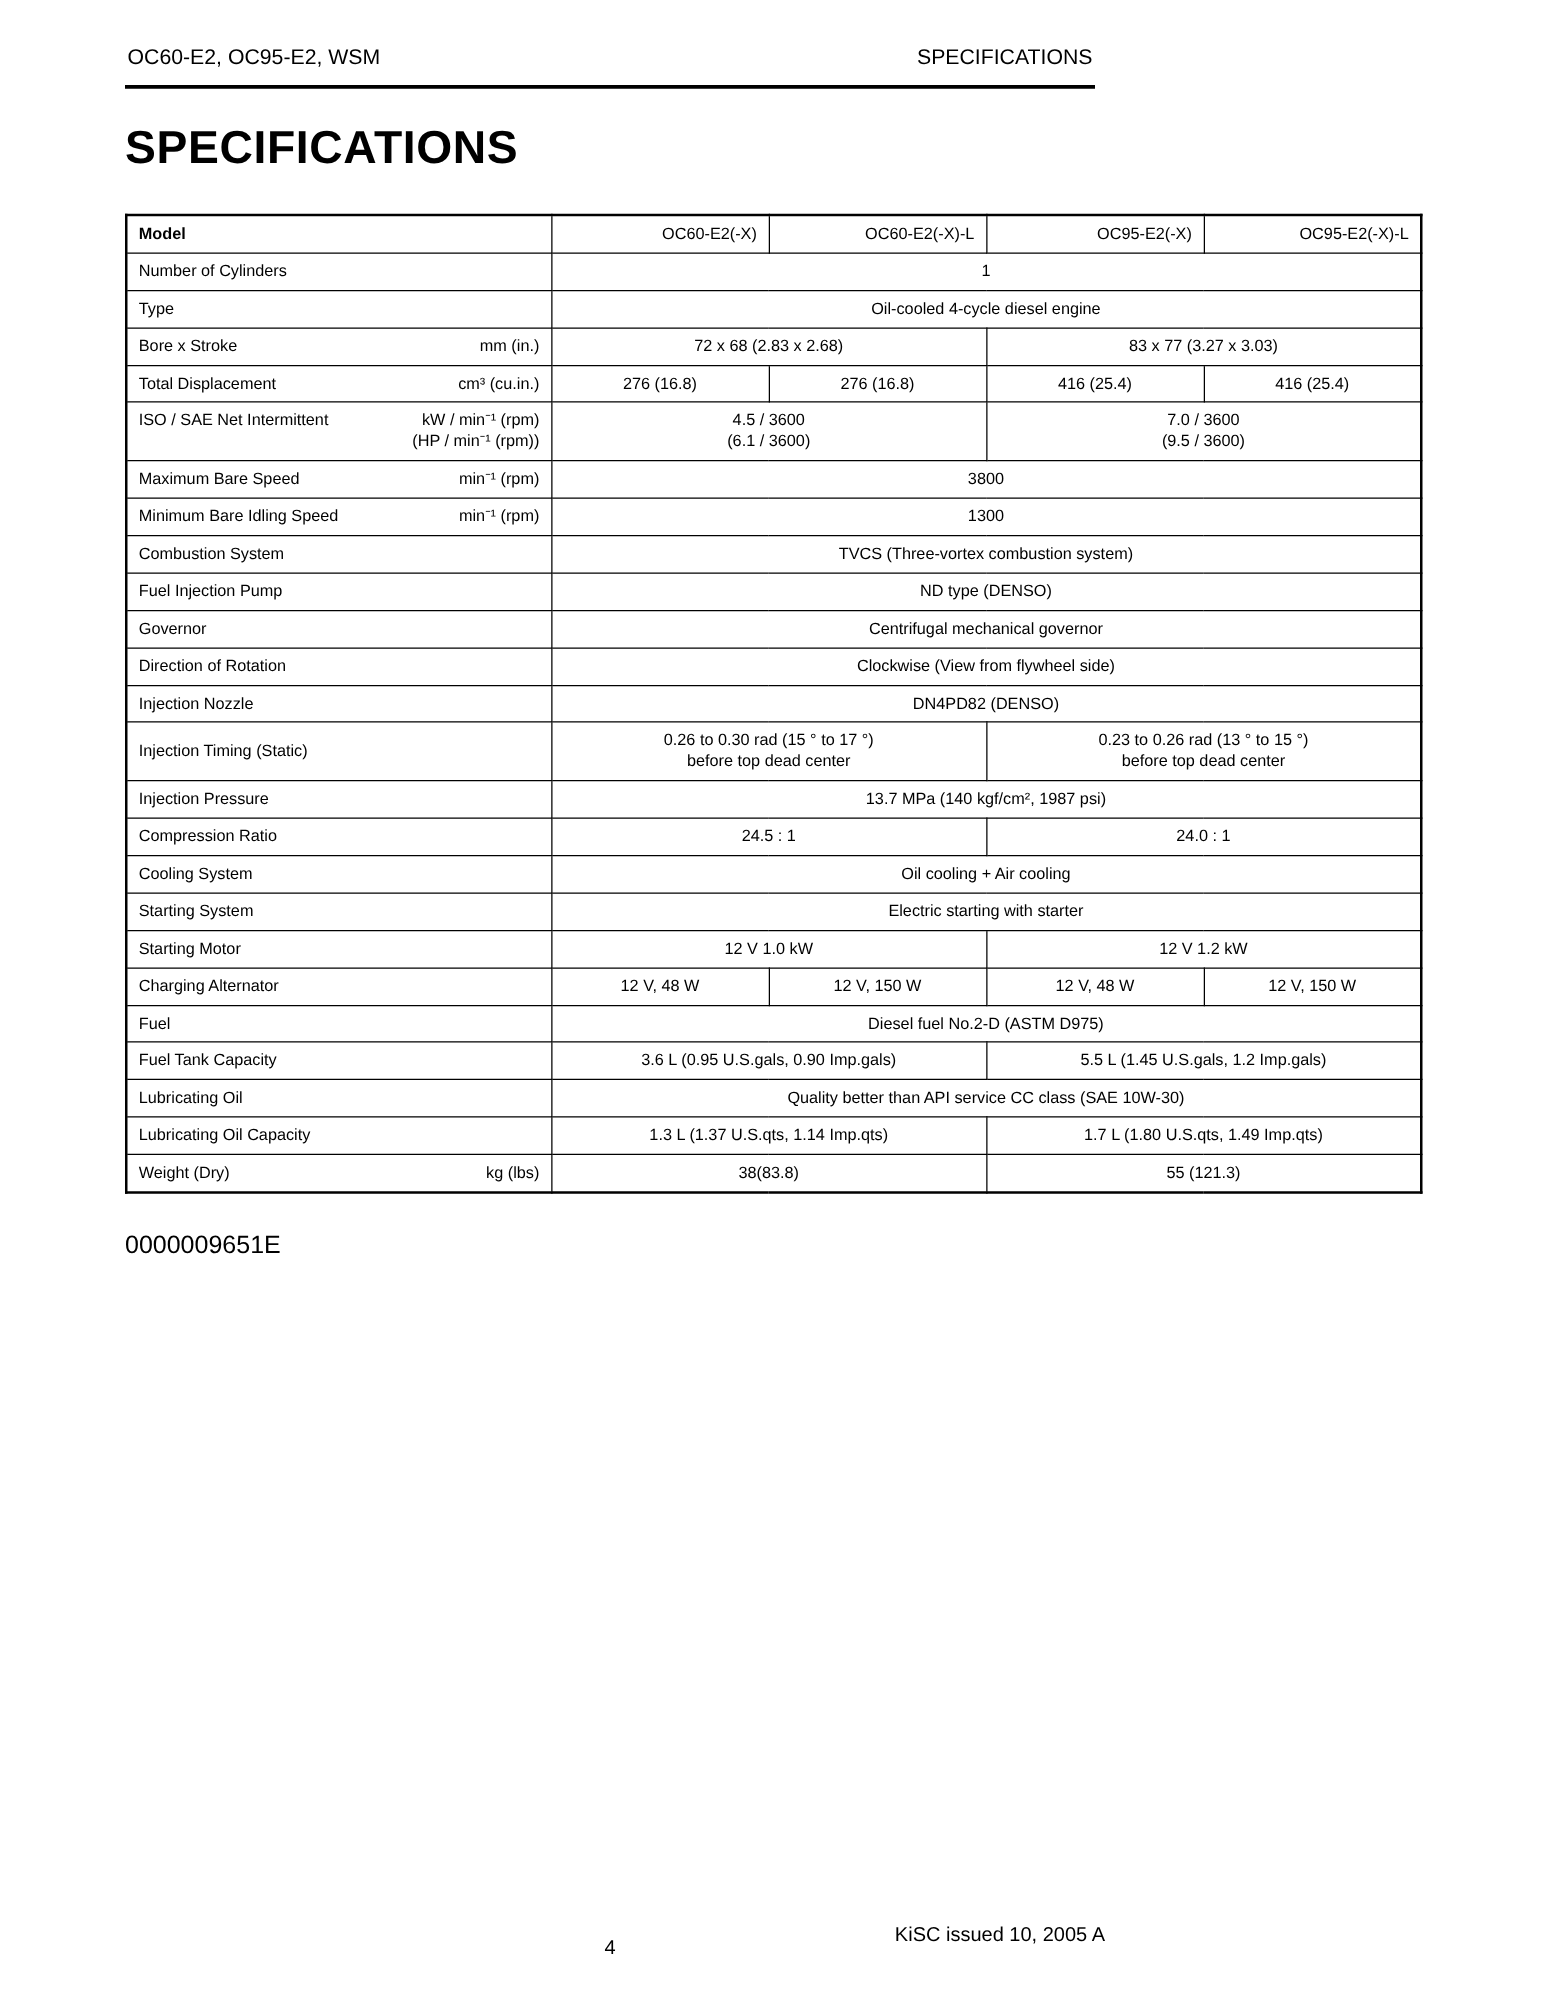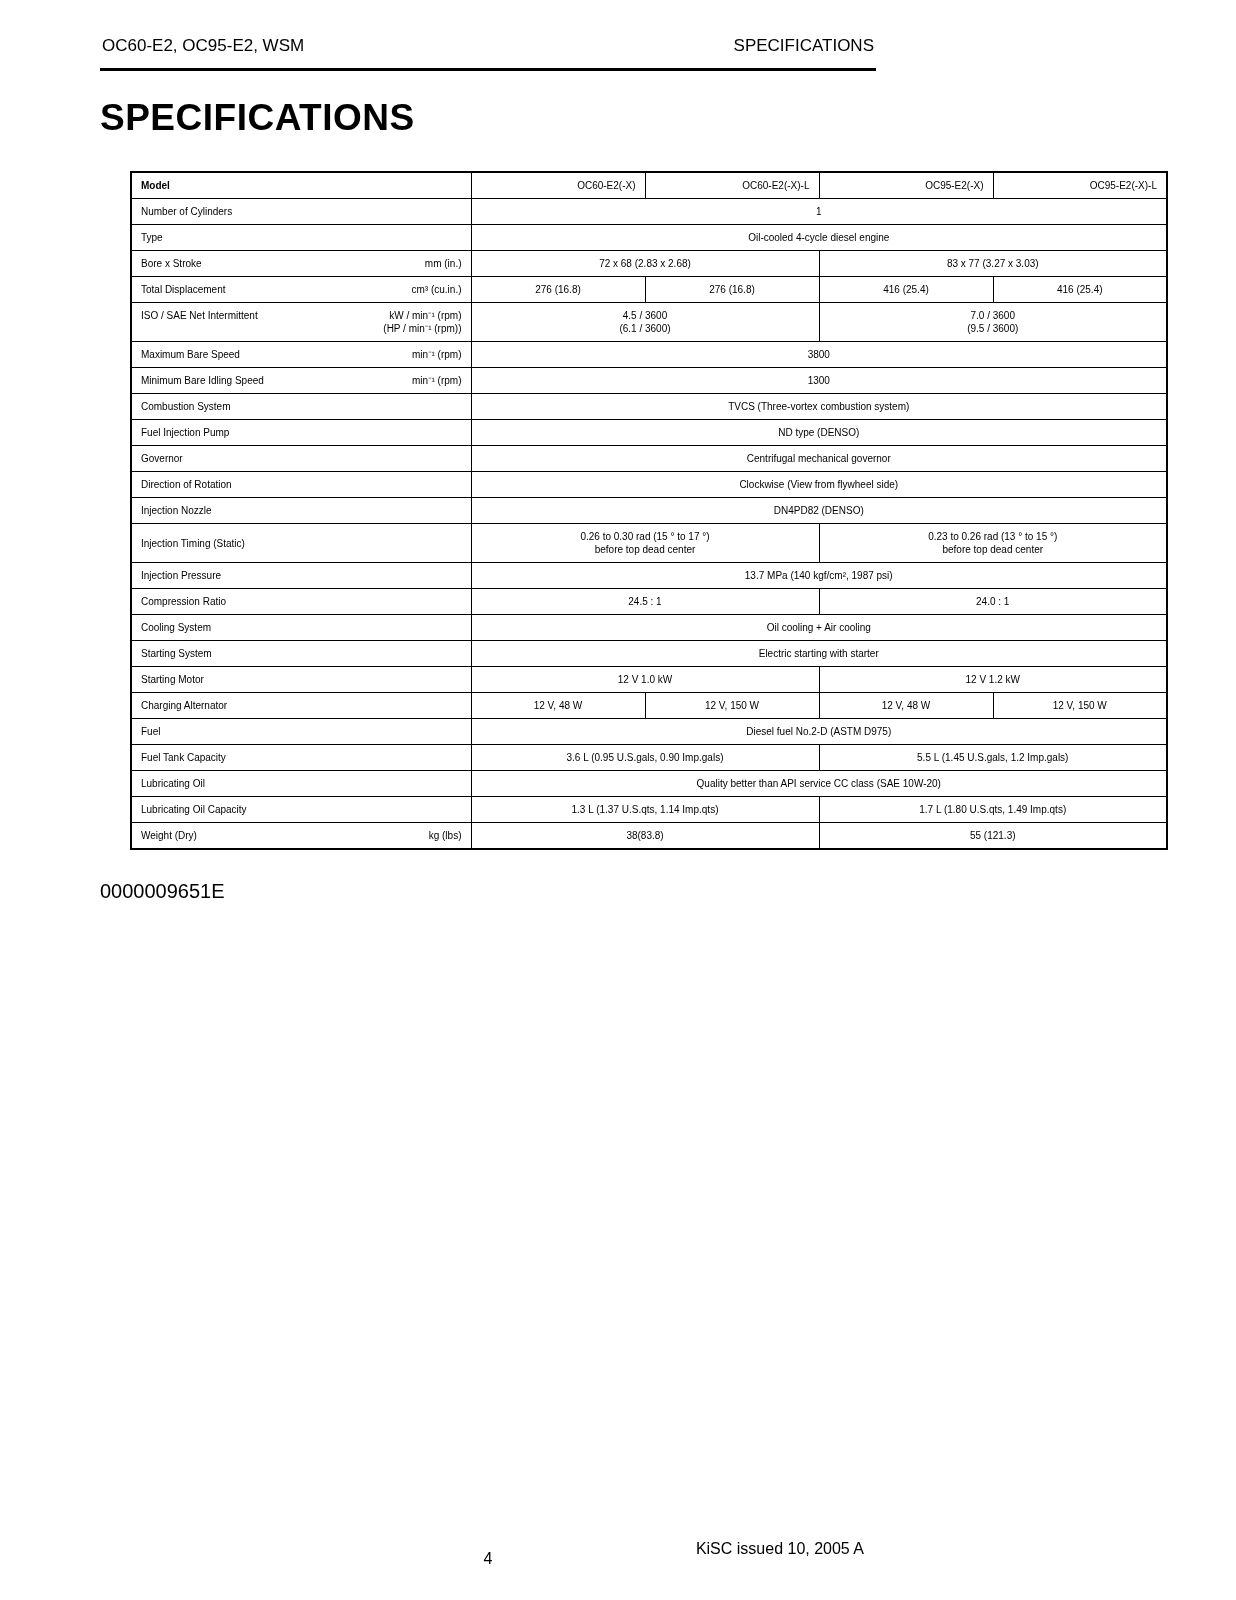--- a/index.html
+++ b/index.html
@@ -31,23 +31,22 @@
     font-size: 37px;
     font-weight: bold;
     letter-spacing: 0.5px;
     margin: 26px 0 32px 0;
   }
   table.spec {
     width: 1036px;
     border-collapse: collapse;
     table-layout: fixed;
     border: 2px solid #000;
-    font-size: 10px;
+    font-size: 13px;
     line-height: 1.3;
-    margin-left: 30px;
   }
   table.spec td, table.spec th {
     border: 1.5px solid #000;
     padding: 6px 9px;
     vertical-align: middle;
   }
   th.model-label { text-align: left; font-weight: bold; }
   th.colhead { text-align: right; font-weight: normal; }
   td.label { text-align: left; font-weight: normal; }
   .labwrap {
@@ -68,21 +67,21 @@
   .pagenum {
     position: absolute;
     bottom: 32px;
     left: 50%;
     transform: translateX(-50%);
     font-size: 16px;
   }
   .issue {
     position: absolute;
     bottom: 42px;
-    right: 112px;
+    right: 92px;
     font-size: 16px;
   }
 </style>
 </head>
 <body>
 
 <div class="page">
 
   <div class="pagehead">
     <span>OC60-E2, OC95-E2,  WSM</span>
@@ -255,21 +254,21 @@
     </tr>
 
     <tr>
       <td class="label"><span>Fuel Tank Capacity</span></td>
       <td class="val" colspan="2">3.6 L (0.95 U.S.gals, 0.90 Imp.gals)</td>
       <td class="val" colspan="2">5.5 L (1.45 U.S.gals, 1.2 Imp.gals)</td>
     </tr>
 
     <tr>
       <td class="label"><span>Lubricating Oil</span></td>
-      <td class="val" colspan="4">Quality better than API service CC class (SAE 10W-20)</td>
+      <td class="val" colspan="4">Quality better than API service CC class (SAE 10W-30)</td>
     </tr>
 
     <tr>
       <td class="label"><span>Lubricating Oil Capacity</span></td>
       <td class="val" colspan="2">1.3 L (1.37 U.S.qts, 1.14 Imp.qts)</td>
       <td class="val" colspan="2">1.7 L (1.80 U.S.qts, 1.49 Imp.qts)</td>
     </tr>
 
     <tr>
       <td class="label">

